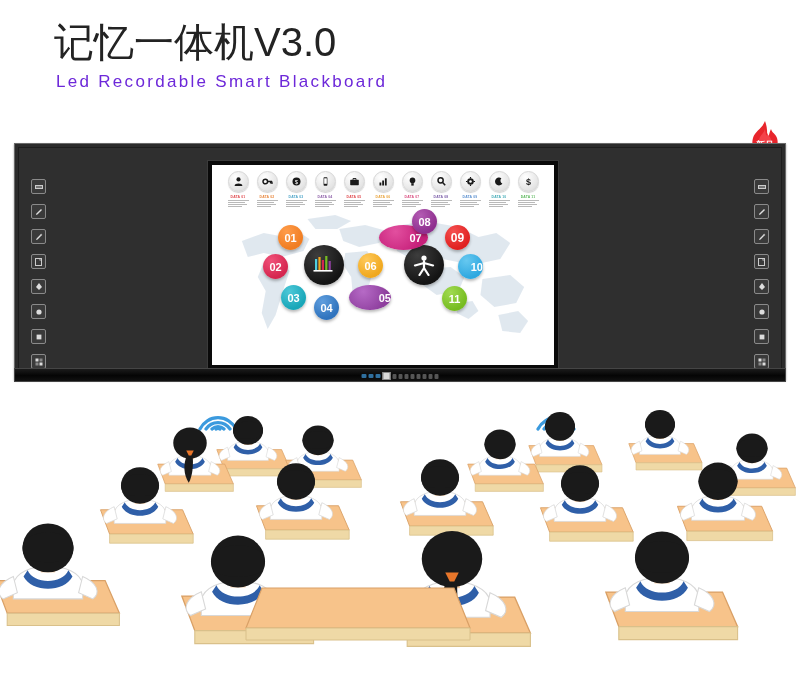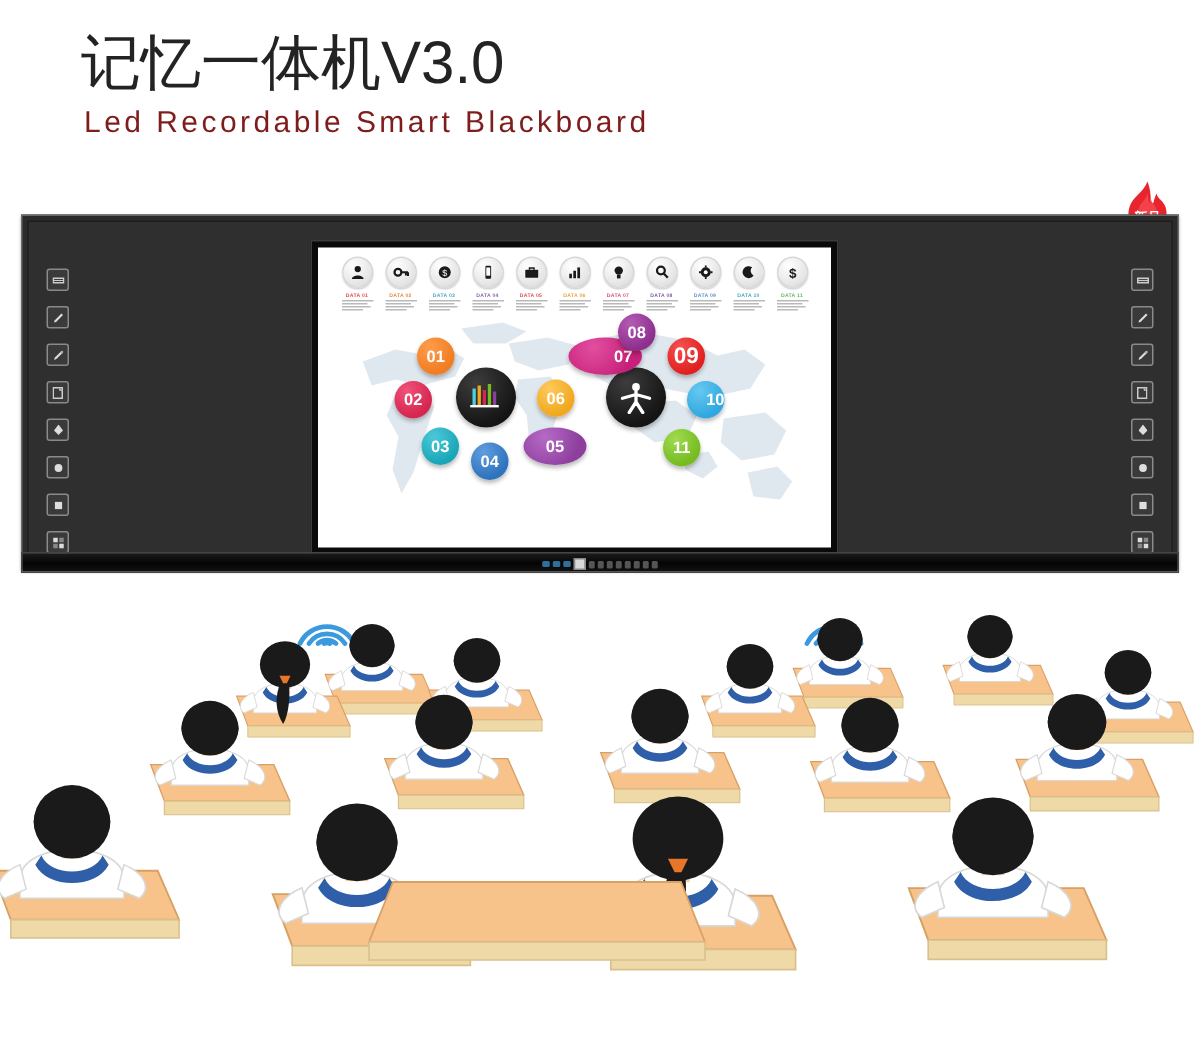--- a/index.html
+++ b/index.html
@@ -14,21 +14,21 @@
   
   .header{position:absolute;left:0;top:0;width:800px;height:112px;margin-left:40px;}
   .title{
     position:absolute;left:14px;top:18px;
     font-size:40px;line-height:48px;color:#232323;
     letter-spacing:0px;white-space:nowrap;font-weight:400;
   }
   .title .ver{letter-spacing:0px;}
   .subtitle{
     position:absolute;left:16px;top:72px;
-    font-size:20px;line-height:20px;color:#7f1d1d;
+    font-size:17px;line-height:20px;color:#6d28d9;
     letter-spacing:2.3px;white-space:nowrap;
   }
 
   
   .tagline{
     position:absolute;left:0;top:118px;width:800px;text-align:center;
     font-size:15.5px;line-height:22px;color:#5e9e86;white-space:nowrap;
     letter-spacing:.5px;
   }
 
@@ -487,37 +487,37 @@
         <span>02</span>
       </div>
       <div class="circ" style="left:69px;top:120px;width:25px;height:25px;font-size:11px;background:radial-gradient(circle at 34% 26%,#4cc8d8,#19a6b8 70%);">
         <span class="ring"></span>
         <span>03</span>
       </div>
       <div class="circ" style="left:102px;top:130px;width:25px;height:25px;font-size:11px;background:radial-gradient(circle at 34% 26%,#5f9ede,#2f73bd 70%);">
         <span class="ring"></span>
         <span>04</span>
       </div>
-      <div class="circ" style="left:137px;top:120px;width:42px;height:25px;font-size:11px;background:radial-gradient(circle at 34% 26%,#b66ac6,#8e3f9e 70%);">
+      <div class="circ" style="left:137px;top:120px;width:42px;height:25px;font-size:11px;background:radial-gradient(circle at 34% 26%,#b66ac6,#8e3f9e 70%);justify-content:flex-end;">
         <span class="ring"></span>
         <span>05</span>
       </div>
       <div class="circ" style="left:146px;top:88px;width:25px;height:25px;font-size:11px;background:radial-gradient(circle at 34% 26%,#ffc95a,#f0a81e 70%);">
         <span class="ring"></span>
         <span>06</span>
       </div>
       <div class="circ" style="left:167px;top:60px;width:25px;height:25px;font-size:11px;background:radial-gradient(circle at 34% 26%,#e24f9f,#c6207a 70%);padding-left:24px;">
         <span class="ring"></span>
         <span>07</span>
       </div>
       <div class="circ" style="left:200px;top:44px;width:25px;height:25px;font-size:11px;background:radial-gradient(circle at 34% 26%,#b35bb3,#8e2f8e 70%);">
         <span class="ring"></span>
         <span>08</span>
       </div>
-      <div class="circ" style="left:233px;top:60px;width:25px;height:25px;font-size:15px;background:radial-gradient(circle at 34% 26%,#f55050,#e02020 70%);">
+      <div class="circ" style="left:233px;top:60px;width:25px;height:25px;font-size:12px;background:radial-gradient(circle at 34% 26%,#f55050,#e02020 70%);">
         <span class="ring"></span>
         <span>09</span>
       </div>
       <div class="circ" style="left:246px;top:89px;width:25px;height:25px;font-size:11px;background:radial-gradient(circle at 34% 26%,#66c8f0,#2fa8e0 70%);justify-content:flex-end;">
         <span class="ring"></span>
         <span>10</span>
       </div>
       <div class="circ" style="left:230px;top:121px;width:25px;height:25px;font-size:11px;background:radial-gradient(circle at 34% 26%,#a0da50,#76bc21 70%);">
         <span class="ring"></span>
         <span>11</span>

